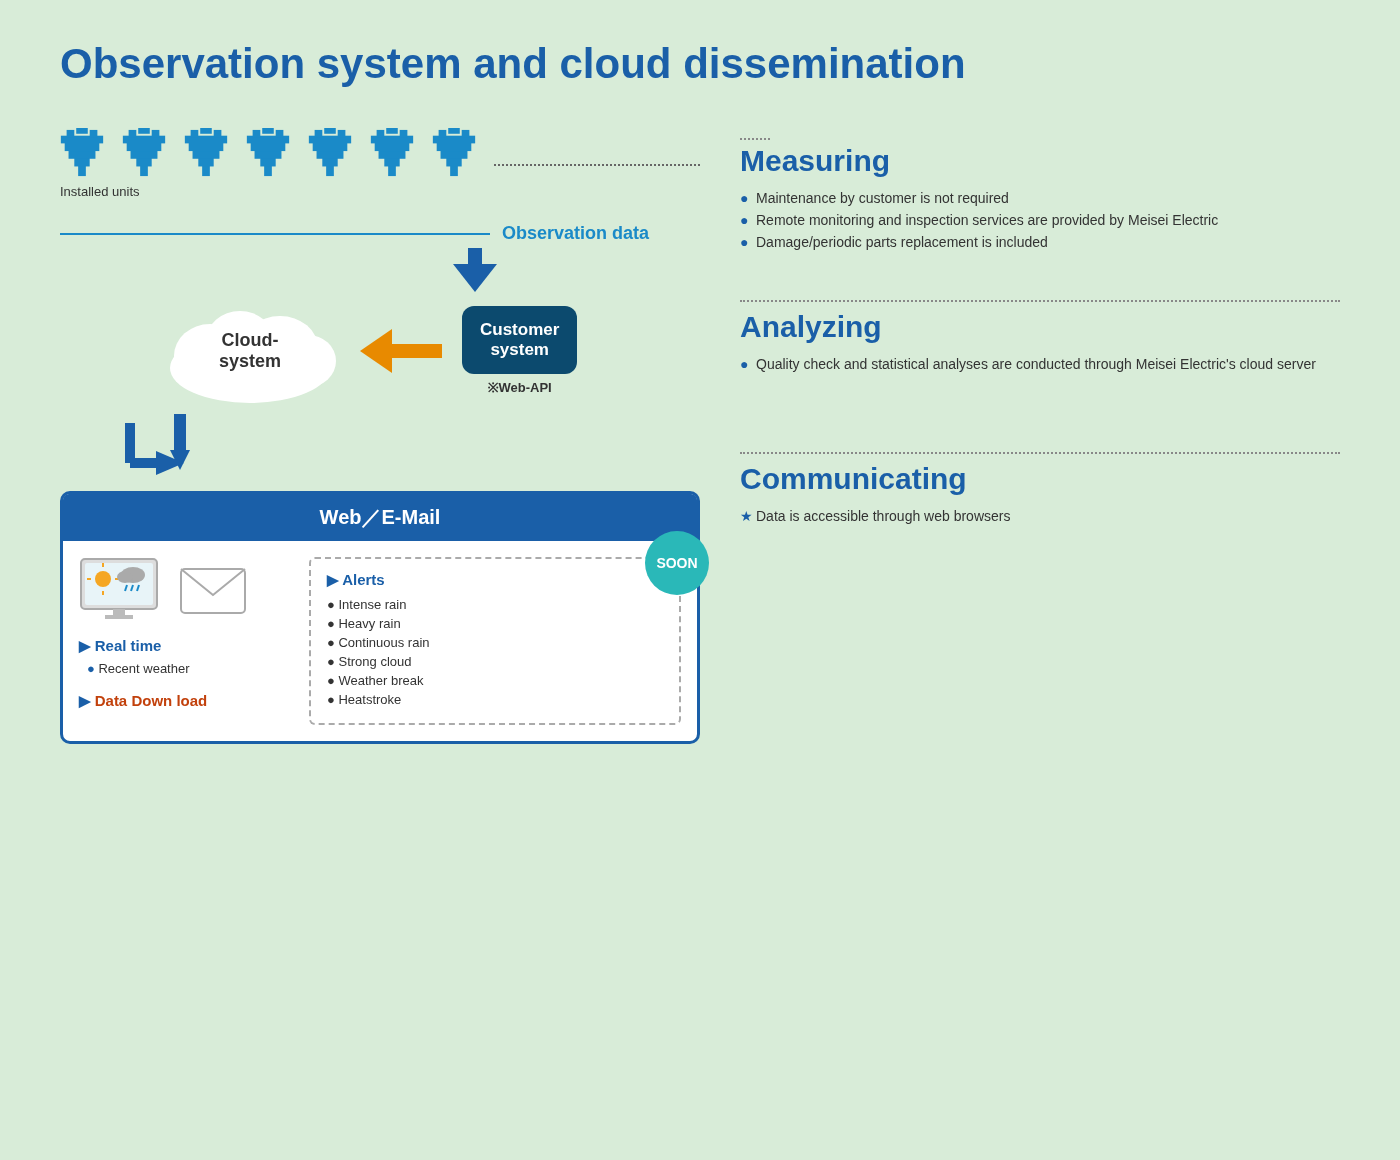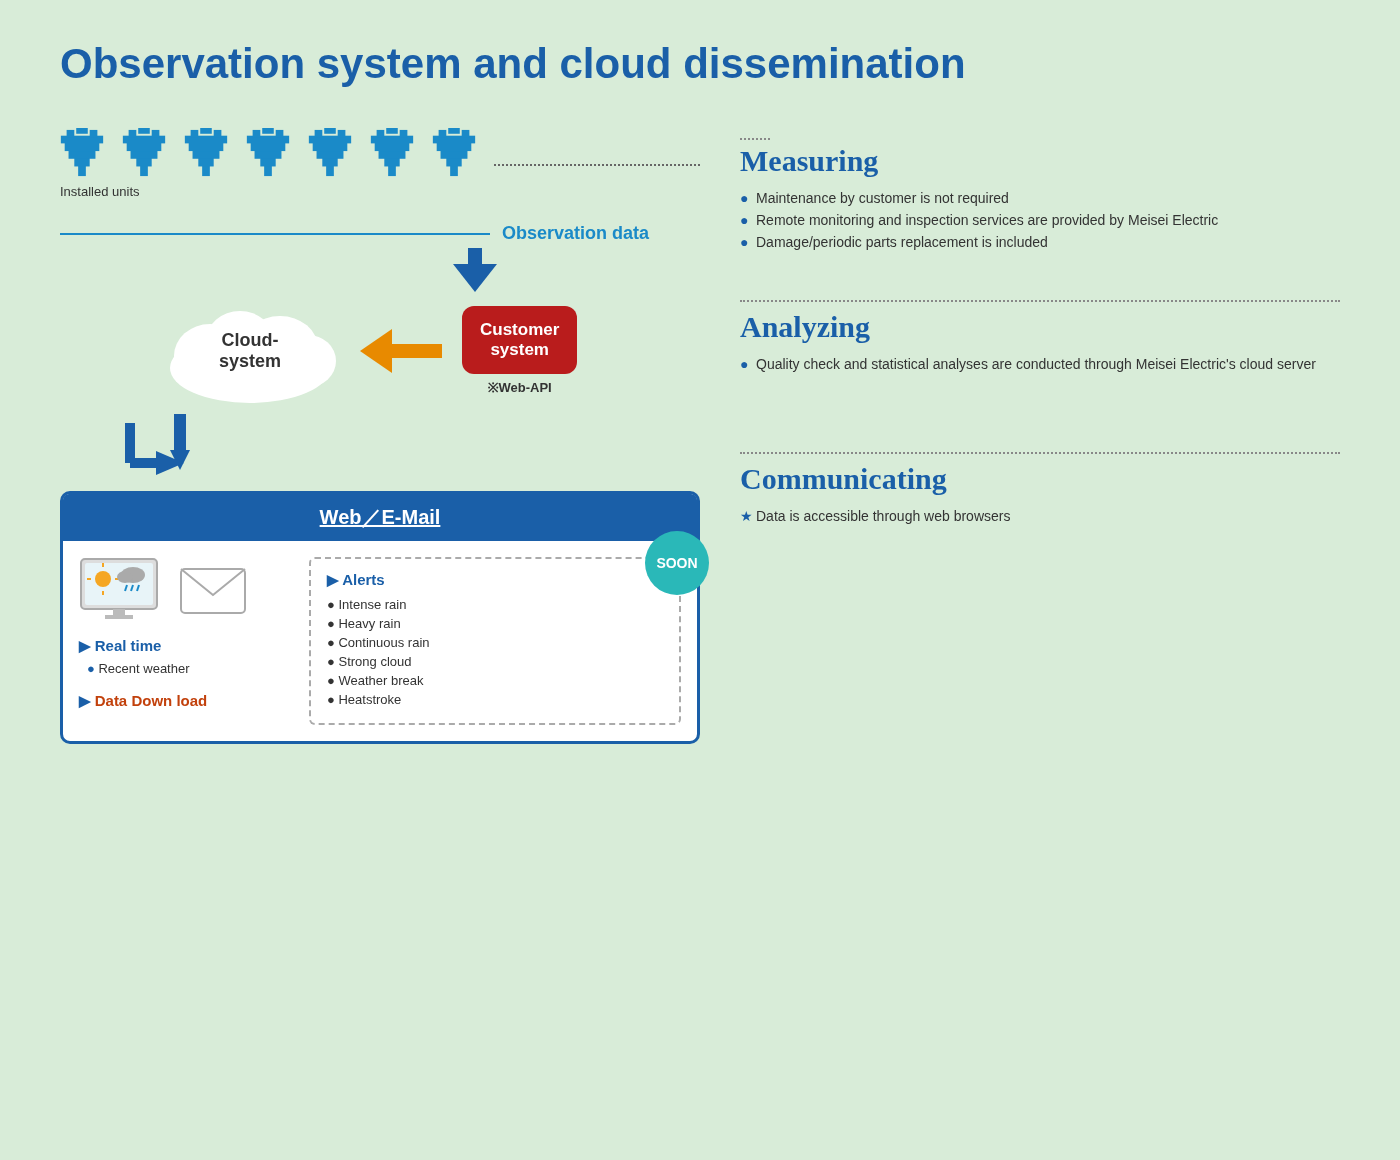--- a/index.html
+++ b/index.html
@@ -88,21 +88,21 @@
       border-right: 32px solid #e88a00;
     }
     .orange-arrow-shaft {
       width: 50px;
       height: 14px;
       background: #e88a00;
     }
 
     
     .customer-box {
-      background: #b91c1c;
+      background: #0c4a6e;
       border-radius: 12px;
       padding: 14px 18px;
       color: white;
       font-size: 17px;
       font-weight: bold;
       text-align: center;
       min-width: 110px;
     }
     .web-api-label {
       font-size: 13px;
@@ -120,21 +120,20 @@
       margin-top: 0;
     }
     .web-email-header {
       background: #1a5fa8;
       color: white;
       font-size: 20px;
       font-weight: bold;
       text-align: center;
       padding: 10px;
       border-radius: 6px 6px 0 0;
-      text-decoration: underline;
     }
     .web-email-body {
       display: flex;
       padding: 16px;
       gap: 0;
       position: relative;
     }
     .web-left {
       flex: 0 0 220px;
     }
@@ -230,21 +229,20 @@
 
     
     .right-section {
       padding-top: 10px;
     }
     .section-title {
       color: #1a5fa8;
       font-size: 30px;
       font-weight: 900;
       margin-bottom: 12px;
-      font-family: Liberation Serif, serif;
     }
     .section-bullet {
       font-size: 14px;
       color: #333;
       margin-bottom: 6px;
       padding-left: 16px;
       position: relative;
     }
     .section-bullet::before {
       content: '●';

